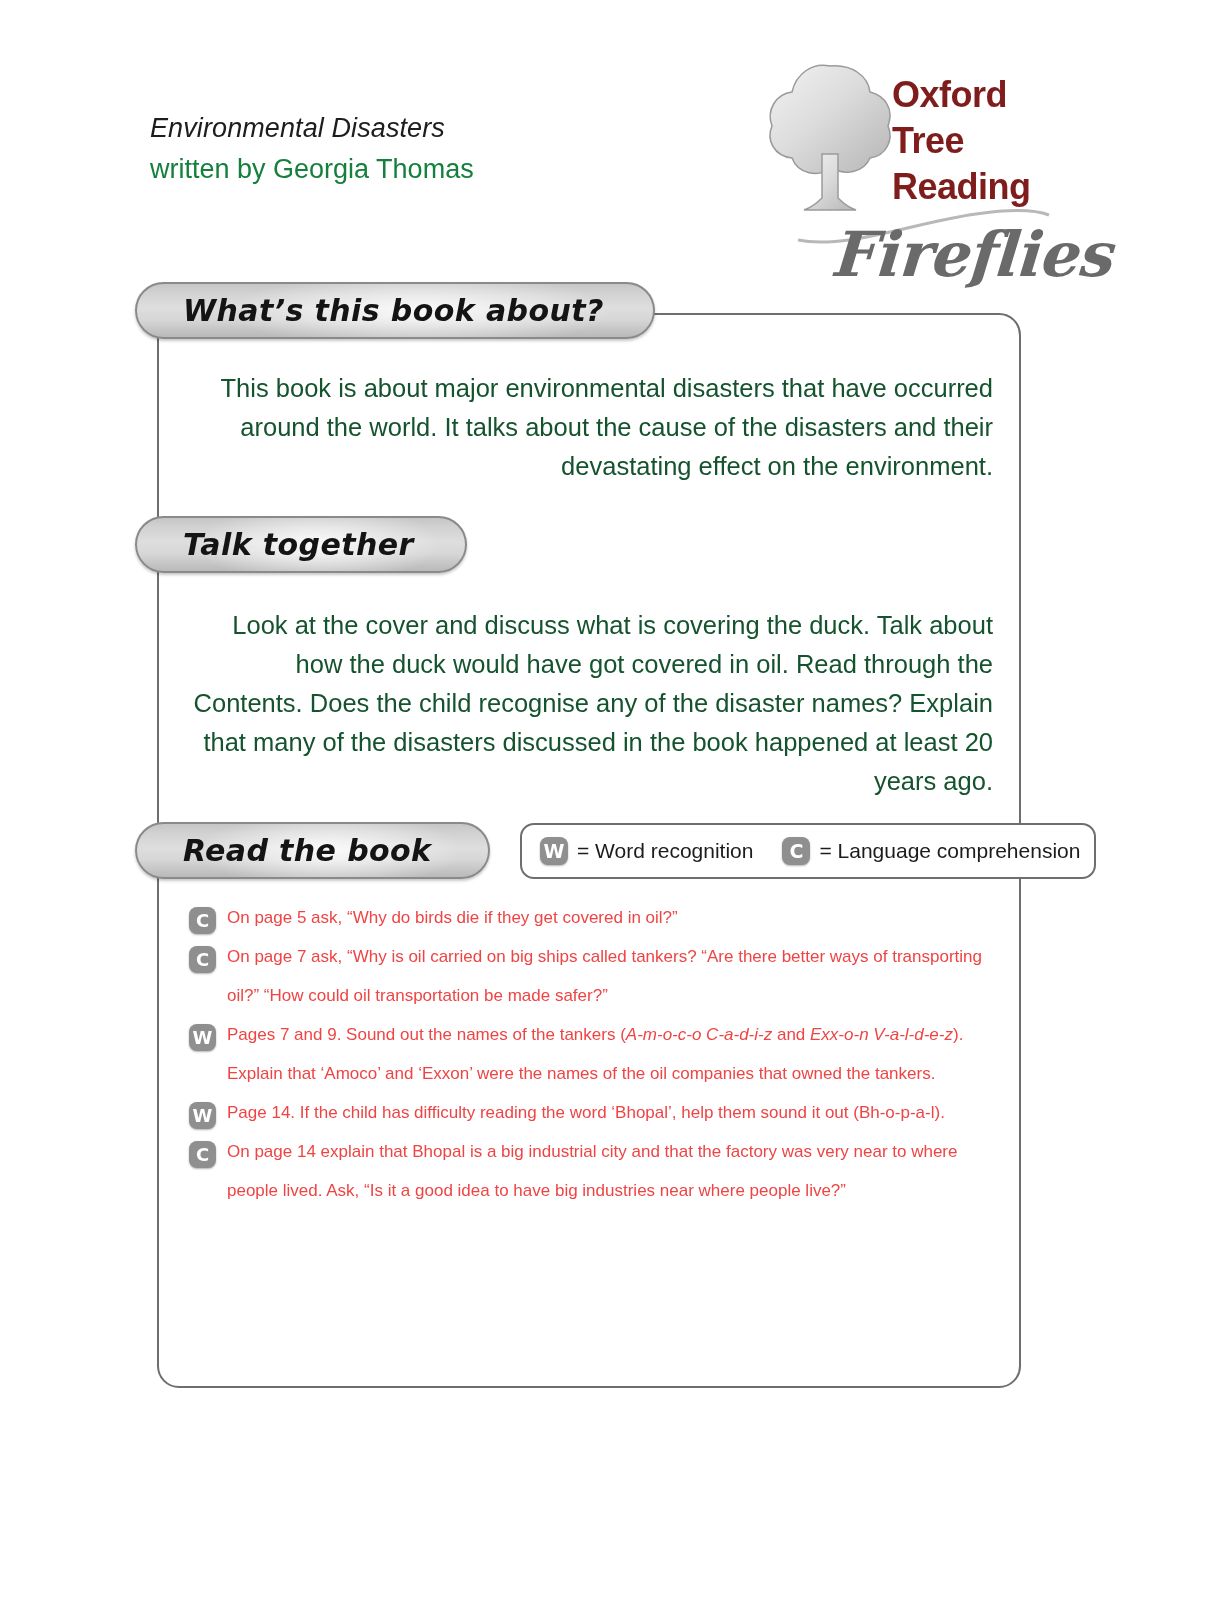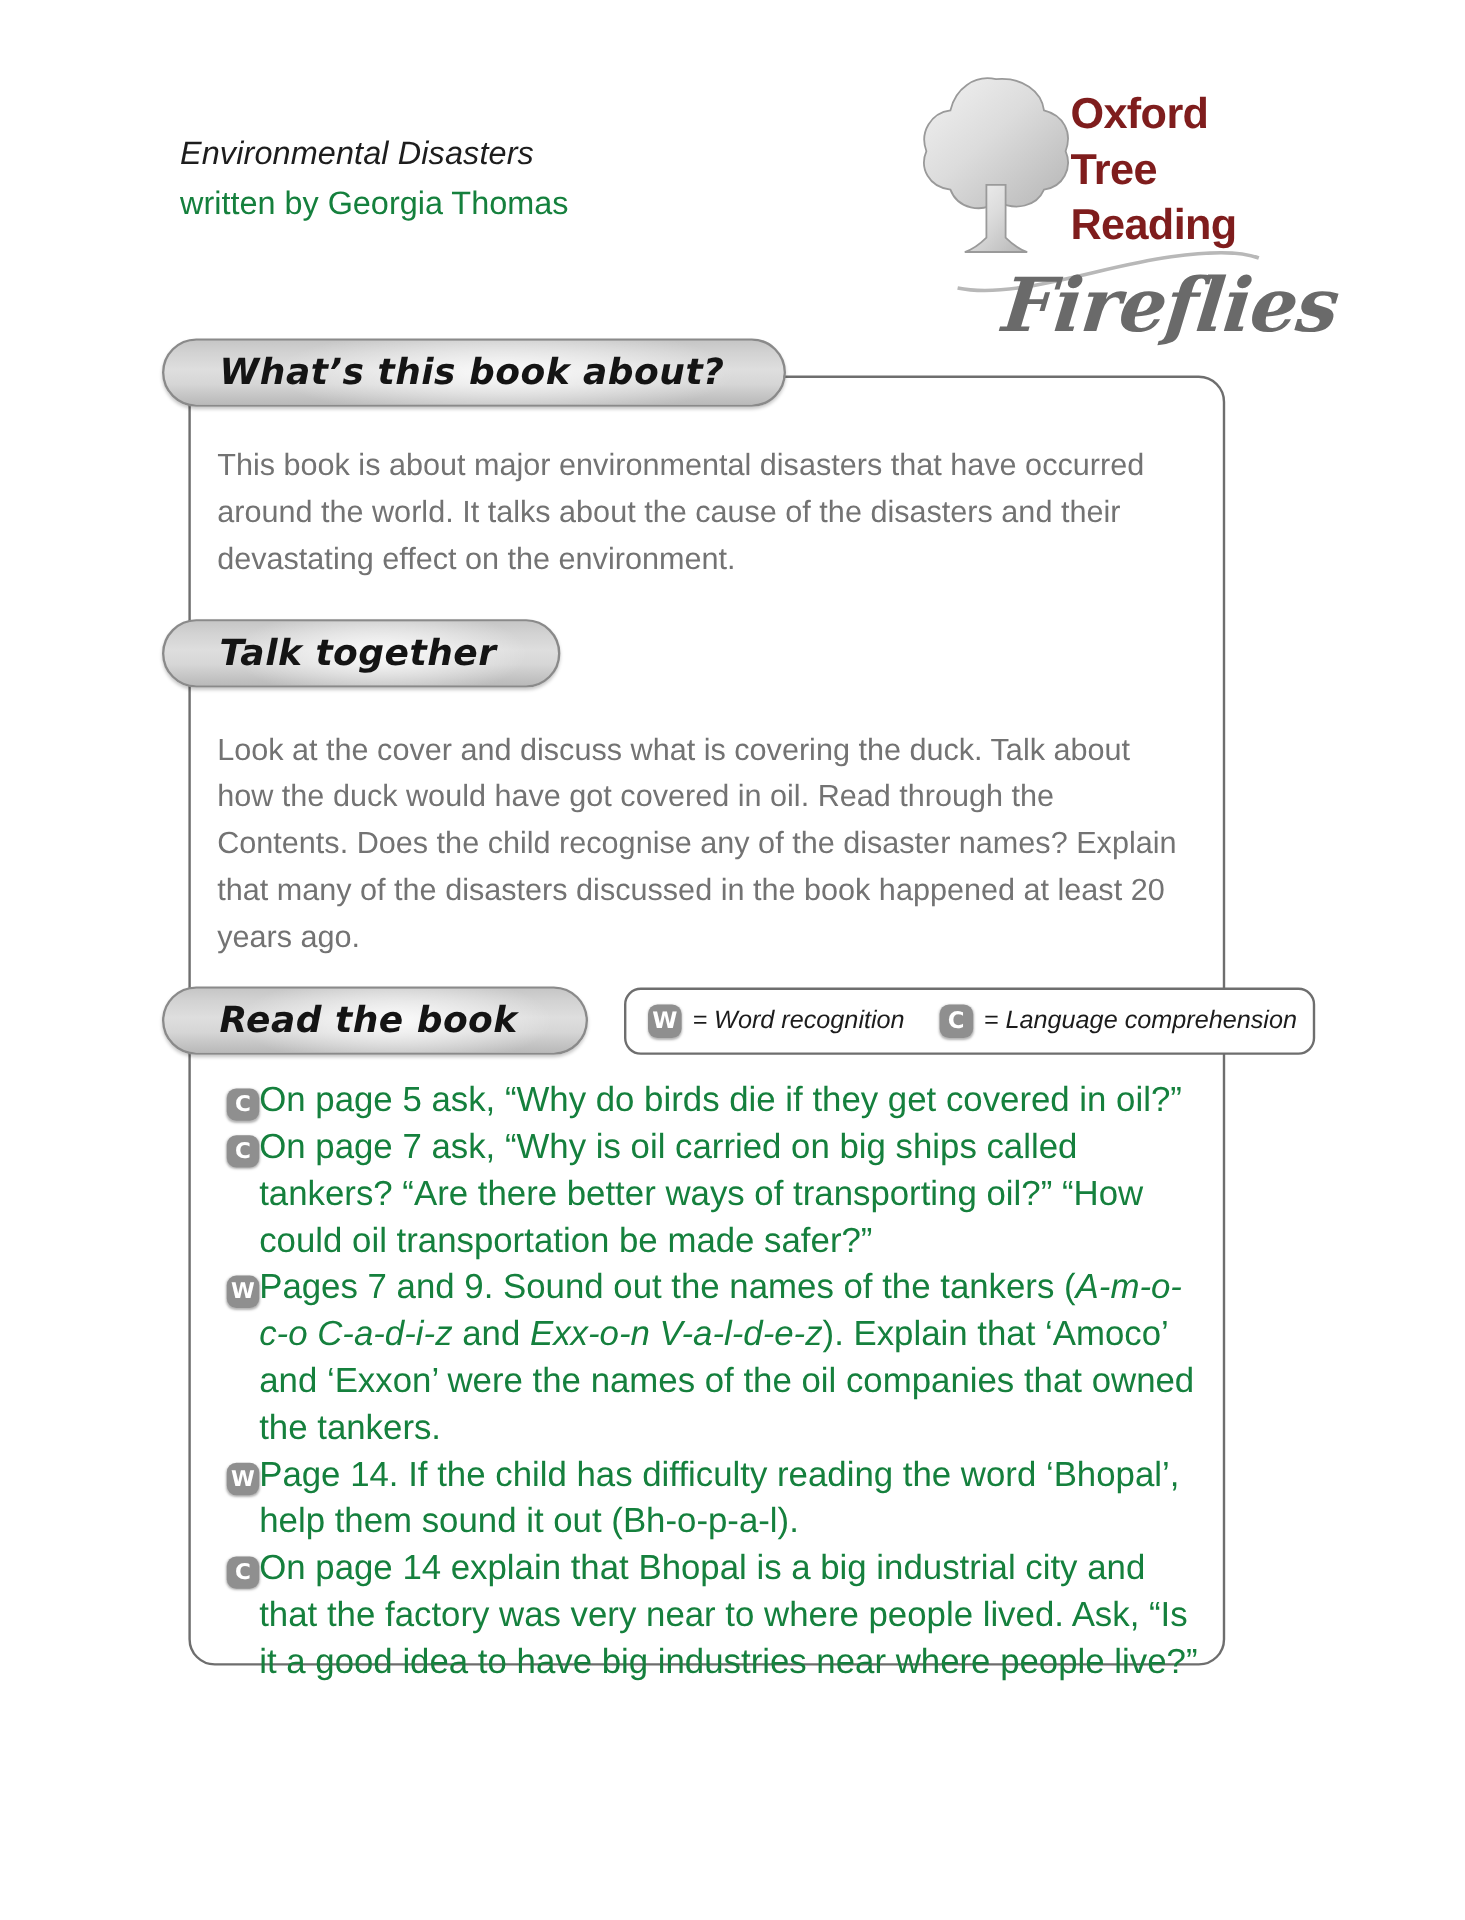--- a/index.html
+++ b/index.html
@@ -136,21 +136,22 @@
 
   #pill-about   { left: 135px; top: 282px; width: 520px; }
   #pill-talk    { left: 135px; top: 516px; width: 332px; }
   #pill-read    { left: 135px; top: 822px; width: 355px; }
 
   
   .body-text {
     position: absolute;
     font-size: 25.5px;
     line-height: 39px;
-    color: #737373;
+    color: #14532d;
+    text-align: right;
   }
   #about-text { left: 181px; top: 369px; width: 812px; }
   #talk-text  { left: 181px; top: 606px; width: 812px; }
 
   
   #legend-box {
     position: absolute;
     left: 520px;
     top: 823px;
     width: 576px;
@@ -182,45 +183,45 @@
     color: #ffffff;
     font-family: "DejaVu Sans", sans-serif;
     font-weight: bold;
     font-size: 19px;
     line-height: 28px;
     text-align: center;
     box-shadow: 0 1px 2px rgba(0,0,0,0.3);
     flex: 0 0 auto;
   }
   .badge.small { width: 27px; height: 27px; line-height: 27px; font-size: 18px; border-radius: 8px; }
-  .legend-eq { margin: 0 7px 0 9px; font-style: italic; }
+  .legend-eq { margin: 0 7px 0 9px; }
 
   
   #read-list {
     position: absolute;
     left: 189px;
     top: 898px;
     width: 810px;
   }
   .read-item {
     display: flex;
     align-items: flex-start;
     margin-bottom: 0;
   }
   .read-item .badge-col {
     flex: 0 0 auto;
     padding-top: 9px;
     width: 27px;
   }
   .read-item .read-text {
     flex: 1 1 auto;
-    font-size: 29px;
+    font-size: 17px;
     line-height: 39px;
-    color: #15803d;
-    padding-left: 0;
+    color: #ef4444;
+    padding-left: 11px;
   }
   .read-text i { font-style: italic; }
 </style>
 </head>
 <body>
 
 <div id="header-title-block">
   <div id="book-title">Environmental Disasters</div>
   <div id="book-author">written by Georgia Thomas</div>
 </div>

